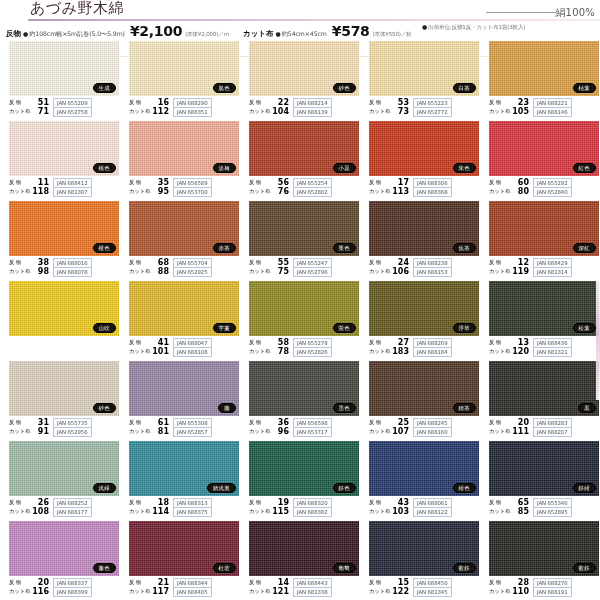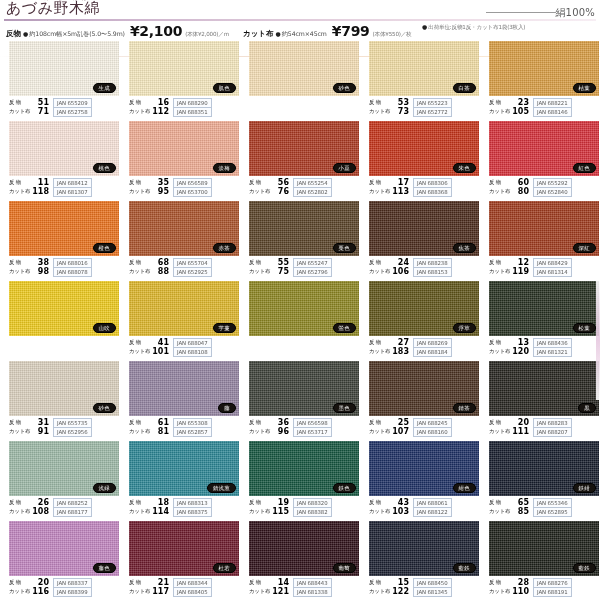--- a/index.html
+++ b/index.html
@@ -5,21 +5,21 @@
   html,body{margin:0;padding:0;}
   body{
     width:600px;height:600px;overflow:hidden;
     background:#ffffff;
     font-family:"DejaVu Sans","Liberation Sans",sans-serif;
     -webkit-font-smoothing:none;
   }
   .page{position:relative;width:600px;height:600px;box-sizing:border-box;}
 
   
-  .header{position:relative;height:20px;}
+  .header{position:relative;height:20px;margin-left:24px;}
   .title{
     position:absolute;left:6px;top:-1px;
     font-size:15px;font-weight:400;color:#4a2f3a;
     letter-spacing:.5px;line-height:19px;white-space:nowrap;
   }
   .furigana{
     position:absolute;left:44px;top:-4px;
     font-size:4.5px;color:#6b4a55;letter-spacing:4.2px;white-space:nowrap;
   }
   .rule{
@@ -127,21 +127,21 @@
       <span class="lbl">反物</span>
       <span class="bullet">●</span>
       <span class="spec">約108cm幅×5m乱巻(5.0〜5.9m)</span>
       <span class="price">¥2,100</span>
       <span class="sub">(本体¥2,000)／m</span>
     </div>
     <div class="seg seg-cut">
       <span class="lbl">カット布</span>
       <span class="bullet">●</span>
       <span class="spec">約54cm×45cm</span>
-      <span class="price">¥799</span>
+      <span class="price">¥578</span>
       <span class="sub">(本体¥550)／枚</span>
     </div>
     <div class="seg seg-note">
       <span class="bullet">●</span>
       <span class="sub">出荷単位:反物1反・カット布1袋(3枚入)</span>
     </div>
     <div class="headrule2"></div>
   </div>
 
   <div class="grid" id="swatch-grid">
@@ -179,20 +179,32 @@
             <span class="rnum">112</span>
             <span class="jan">JAN 688351</span>
           </div>
         </div>
       </div>
       <div class="cell">
         <div class="swatch" style="background: rgb(243, 221, 180);">
           <div class="weave"></div>
           <div class="badge">砂色</div>
         </div>
+        <div class="rows">
+          <div class="row">
+            <span class="rlbl">反 物</span>
+            <span class="rnum">22</span>
+            <span class="jan">JAN 688214</span>
+          </div>
+          <div class="row">
+            <span class="rlbl">カット布</span>
+            <span class="rnum">104</span>
+            <span class="jan">JAN 688139</span>
+          </div>
+        </div>
       </div>
       <div class="cell">
         <div class="swatch" style="background: rgb(240, 220, 164);">
           <div class="weave"></div>
           <div class="badge">白茶</div>
         </div>
         <div class="rows">
           <div class="row">
             <span class="rlbl">反 物</span>
             <span class="rnum">53</span>
@@ -425,20 +437,32 @@
             <span class="rnum">101</span>
             <span class="jan">JAN 688108</span>
           </div>
         </div>
       </div>
       <div class="cell">
         <div class="swatch" style="background: rgb(139, 132, 32);">
           <div class="weave"></div>
           <div class="badge">鶯色</div>
         </div>
+        <div class="rows">
+          <div class="row">
+            <span class="rlbl">反 物</span>
+            <span class="rnum">58</span>
+            <span class="jan">JAN 655278</span>
+          </div>
+          <div class="row">
+            <span class="rlbl">カット布</span>
+            <span class="rnum">78</span>
+            <span class="jan">JAN 652826</span>
+          </div>
+        </div>
       </div>
       <div class="cell">
         <div class="swatch" style="background: rgb(94, 83, 24);">
           <div class="weave"></div>
           <div class="badge">浮草</div>
         </div>
         <div class="rows">
           <div class="row">
             <span class="rlbl">反 物</span>
             <span class="rnum">27</span>

